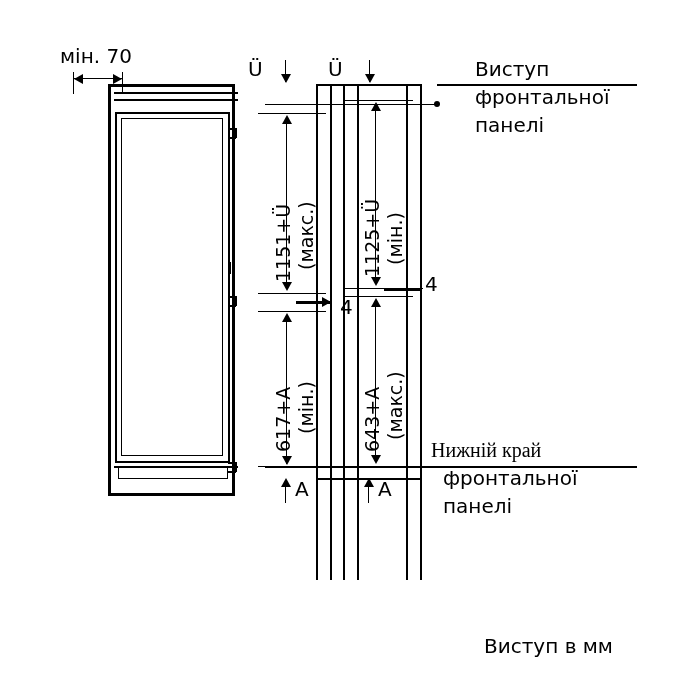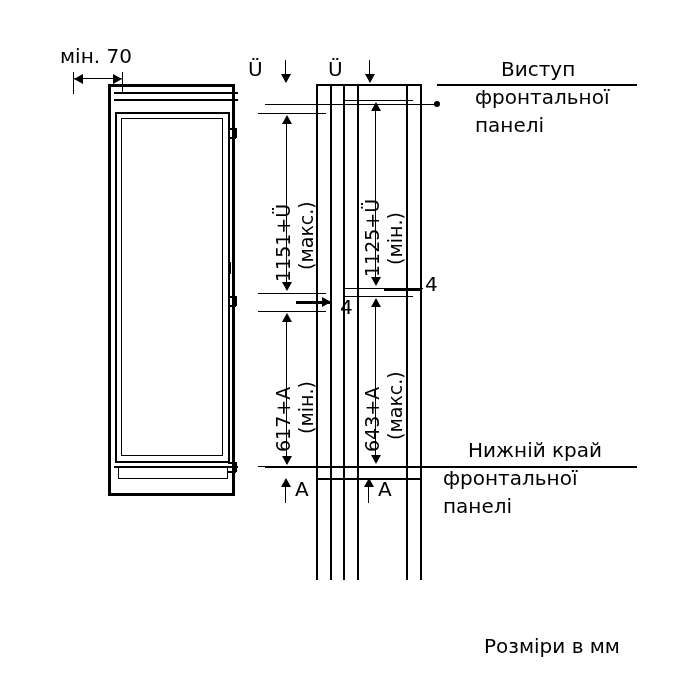--- a/index.html
+++ b/index.html
@@ -106,21 +106,21 @@
   <div class="ln v1" style="left:285px; top:60px; height:22px;"></div>
   <div class="arrow-down" style="left:281px; top:74px;"></div>
 
   <div class="lbl big" style="left:328px; top:57px;">Ü</div>
   <div class="ln v1" style="left:369px; top:60px; height:22px;"></div>
   <div class="arrow-down" style="left:365px; top:74px;"></div>
 
   <div class="ln h2" style="left:437px; top:84px; width:200px;"></div>
   <div class="dot" style="left:434px; top:101px;"></div>
   <div class="ln h1" style="left:265px; top:104px; width:172px;"></div>
-  <div class="lbl big" style="left:501px; top:57px;text-align:right;">Виступ</div>
+  <div class="lbl big" style="left:475px; top:57px;text-align:right;">Виступ</div>
   <div class="lbl big" style="left:475px; top:85px;">фронтальної</div>
   <div class="lbl big" style="left:475px; top:113px;">панелі</div>
 
   <div class="ln h1" style="left:258px; top:113px; width:68px;"></div>
   <div class="ln h1" style="left:258px; top:293px; width:68px;"></div>
   <div class="ln v1" style="left:286px; top:117px; height:172px;"></div>
   <div class="arrow-up" style="left:282px; top:115px;"></div>
   <div class="arrow-down" style="left:282px; top:282px;"></div>
   <div class="vlbl" style="left:272px; top:282px;">1151+Ü</div>
   <div class="vlbl" style="left:295px; top:270px;">(макс.)</div>
@@ -151,28 +151,28 @@
   <div class="ln h1" style="left:345px; top:296px; width:68px;"></div>
   <div class="ln h1" style="left:345px; top:466px; width:68px;"></div>
   <div class="ln v1" style="left:375px; top:300px; height:162px;"></div>
   <div class="arrow-up" style="left:371px; top:298px;"></div>
   <div class="arrow-down" style="left:371px; top:455px;"></div>
   <div class="vlbl" style="left:361px; top:452px;">643+A</div>
   <div class="vlbl" style="left:384px; top:440px;">(макс.)</div>
 
   <div class="ln h2" style="left:265px; top:466px; width:172px;"></div>
   <div class="ln h2" style="left:437px; top:466px; width:200px;"></div>
-  <div class="lbl big" style="left:468px; top:438px;">Нижній край</div>
+  <div class="lbl big" style="left:431px; top:438px;font-family:Liberation Serif, serif;">Нижній край</div>
   <div class="lbl big" style="left:443px; top:466px;">фронтальної</div>
   <div class="lbl big" style="left:443px; top:494px;">панелі</div>
 
   <div class="ln v1" style="left:285px; top:483px; height:20px;"></div>
   <div class="arrow-up" style="left:281px; top:478px;"></div>
   <div class="lbl big" style="left:295px; top:477px;">A</div>
 
   <div class="ln v1" style="left:368px; top:483px; height:20px;"></div>
   <div class="arrow-up" style="left:364px; top:478px;"></div>
   <div class="lbl big" style="left:378px; top:477px;">A</div>
 
 
-  <div class="units" style="left:484px; top:634px;">Розміри в мм</div>
+  <div class="units" style="left:484px; top:634px;">Виступ в мм</div>
 
 </div>
 
 </body></html>

